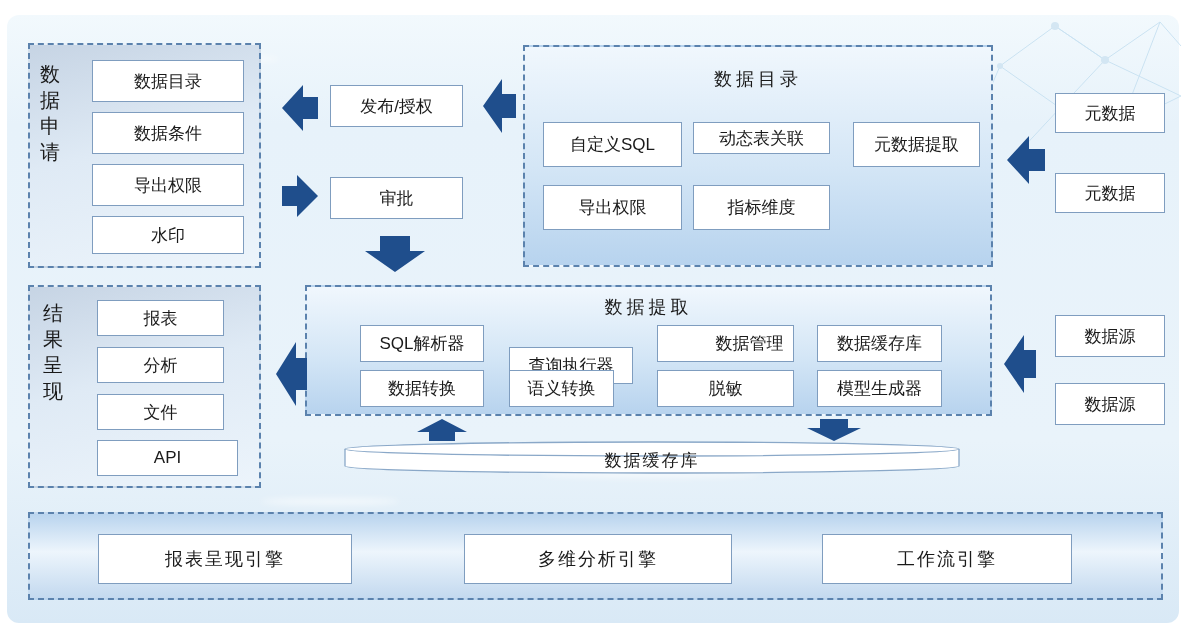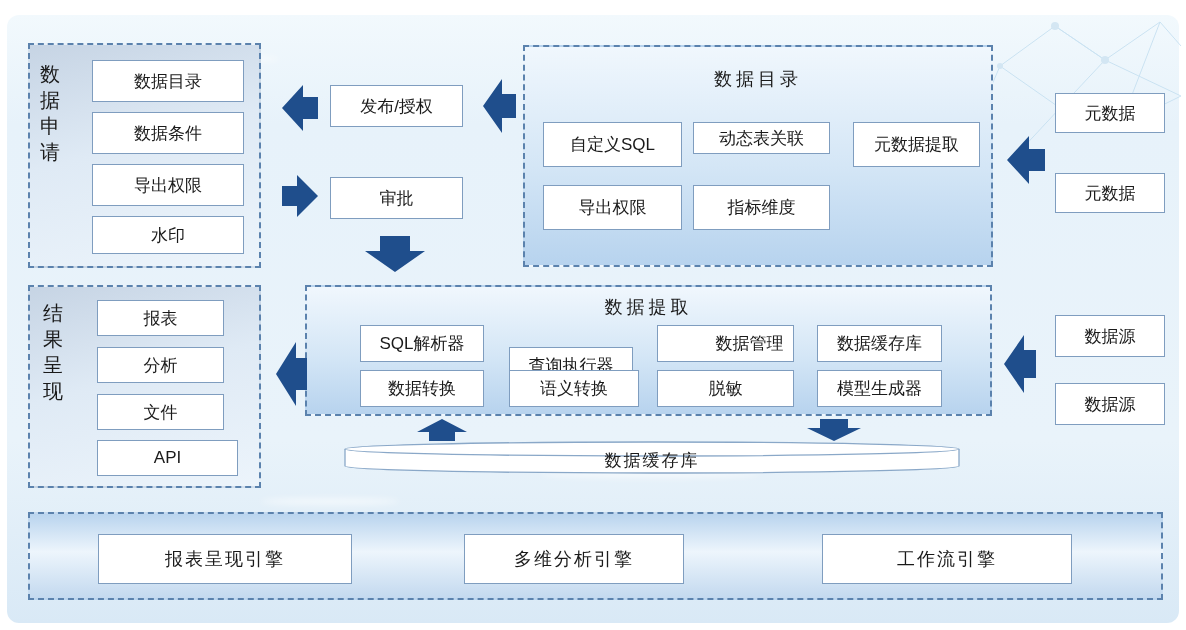--- a/index.html
+++ b/index.html
@@ -111,21 +111,21 @@
       </svg>
   </div>
 
   <div class="dashed-box grad-big" style="left:305px;top:285px;width:687px;height:131px;">
     <div class="group-title" style="top:8px;">数据提取</div>
     <div class="item-box" style="left:53px;top:38px;width:124px;height:37px;">SQL解析器</div>
     <div class="item-box" style="left:202px;top:20px;width:124px;height:37px;margin-top:40px;">查询执行器</div>
     <div class="item-box" style="left:350px;top:38px;width:137px;height:37px;padding-left:48px;">数据管理</div>
     <div class="item-box" style="left:510px;top:38px;width:125px;height:37px;">数据缓存库</div>
     <div class="item-box" style="left:53px;top:83px;width:124px;height:37px;">数据转换</div>
-    <div class="item-box" style="left:202px;top:83px;width:130px;height:37px;">语义转换</div>
+    <div class="item-box" style="left:202px;top:83px;width:105px;height:37px;">语义转换</div>
     <div class="item-box" style="left:350px;top:83px;width:137px;height:37px;">脱敏</div>
     <div class="item-box" style="left:510px;top:83px;width:125px;height:37px;">模型生成器</div>
   </div>
 
   <div class="item-box" style="left:1055px;top:315px;width:110px;height:42px;">数据源</div>
   <div class="item-box" style="left:1055px;top:383px;width:110px;height:42px;">数据源</div>
   <div class="arrow" style="left:1004px;top:330px;">
     <svg width="32" height="68" viewBox="0 0 32 68">
         <polygon points="0,34 20,5 20,20 32,20 32,48 20,48 20,63" fill="#1f4e8c"></polygon>
       </svg>
@@ -157,16 +157,16 @@
   <div class="cyl-wrap" style="left:344px;top:440px;width:616px;height:34px;">
     <svg width="616" height="34" viewBox="0 0 616 34">
       <path d="M1,9 A307,7 0 0 1 615,9 L615,26 A307,7 0 0 1 1,26 Z" fill="#ffffff" stroke="#8aa8c8" stroke-width="1.3"></path>
       <path d="M1,9 A307,7 0 0 0 615,9" fill="none" stroke="#8aa8c8" stroke-width="1.3"></path>
     </svg>
     <div class="cyl-label">数据缓存库</div>
   </div>
 
   <div class="dashed-box grad-bottom" style="left:28px;top:512px;width:1135px;height:88px;">
     <div class="item-box engine-box" style="left:68px;top:20px;width:254px;height:50px;">报表呈现引擎</div>
-    <div class="item-box engine-box" style="left:434px;top:20px;width:220px;height:50px;">多维分析引擎</div>
+    <div class="item-box engine-box" style="left:434px;top:20px;width:268px;height:50px;">多维分析引擎</div>
     <div class="item-box engine-box" style="left:792px;top:20px;width:250px;height:50px;">工作流引擎</div>
   </div>
 </div>
 
 </body></html>

